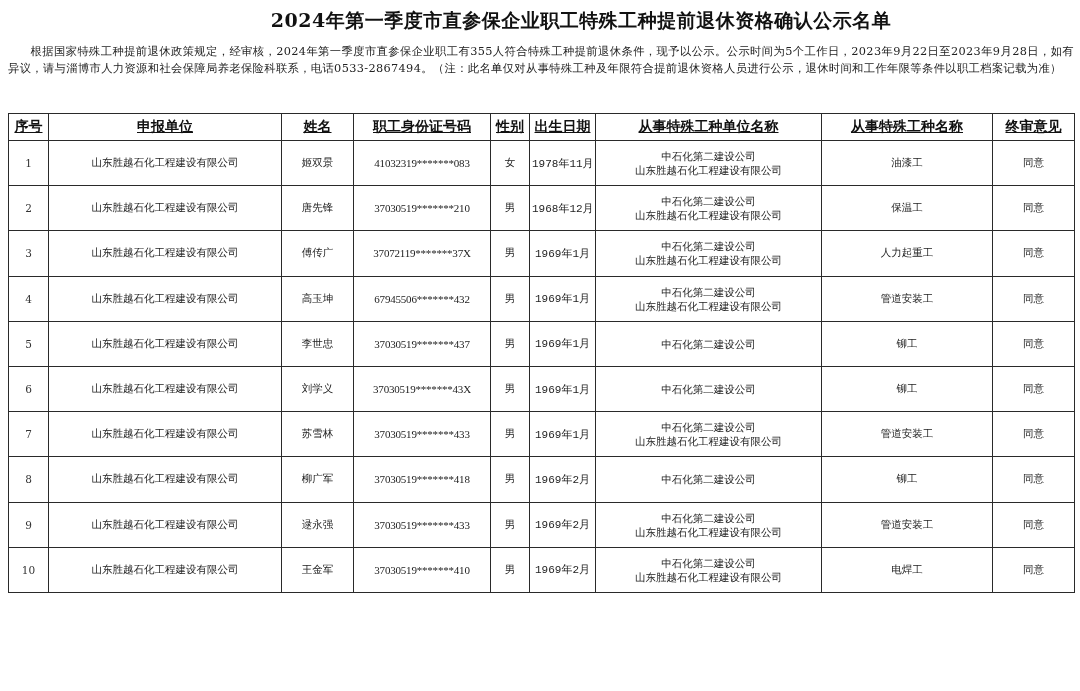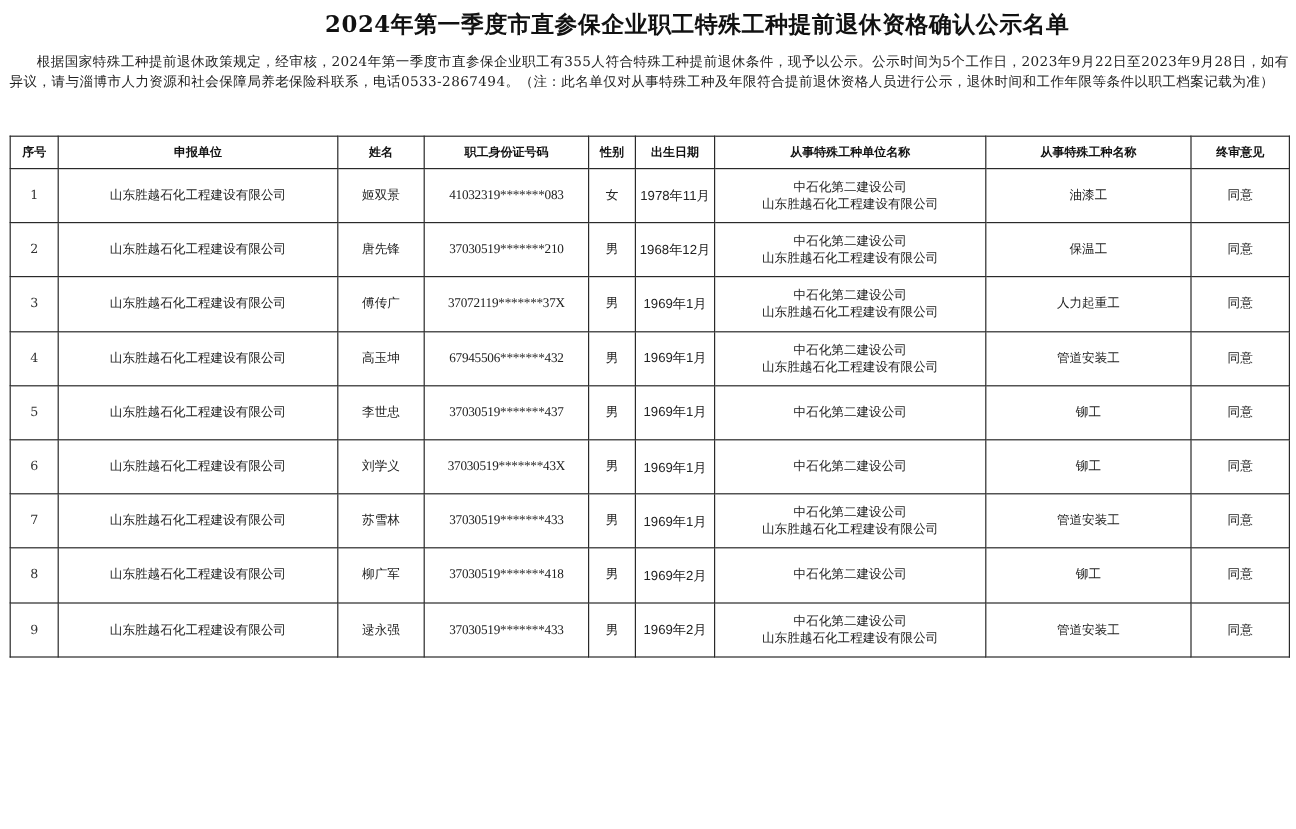--- a/index.html
+++ b/index.html
@@ -53,29 +53,30 @@
     border: 1.3px solid #2a2a2a;
     text-align: center;
     vertical-align: middle;
     padding: 0 2px;
     overflow: hidden;
     white-space: nowrap;
   }
   table.roster th {
     height: 26px;
     font-weight: bold;
-    font-size: 10px;
+    font-size: 14px;
     color: #111;
+    text-decoration: underline;
   }
   table.roster td {
     height: 44.2px;
   }
   td.seq { font-size: 10.5px; color: #333; }
   td.idno { font-family: "Liberation Serif", "DejaVu Serif", serif; font-size: 11px; letter-spacing: -0.2px; }
-  td.dob { font-family: Liberation Sans, sans-serif; font-size: 11px; }
+  td.dob { font-family: Liberation Mono, monospace; font-size: 11px; }
   td.workunit span { display: block; line-height: 14px; }
 </style>
 </head>
 <body>
 
 <div class="page-title">2024年第一季度市直参保企业职工特殊工种提前退休资格确认公示名单</div>
 <div class="intro">根据国家特殊工种提前退休政策规定，经审核，2024年第一季度市直参保企业职工有355人符合特殊工种提前退休条件，现予以公示。公示时间为5个工作日，2023年9月22日至2023年9月28日，如有异议，请与淄博市人力资源和社会保障局养老保险科联系，电话0533-2867494。（注：此名单仅对从事特殊工种及年限符合提前退休资格人员进行公示，退休时间和工作年限等条件以职工档案记载为准）</div>
 
 <table class="roster">
   <colgroup>
@@ -231,16 +232,30 @@
     <td>男</td>
     <td class="dob">1969年2月</td>
     <td class="workunit">
       <span>中石化第二建设公司</span>
       <span>山东胜越石化工程建设有限公司</span>
     </td>
     <td>管道安装工</td>
     <td>同意</td>
   </tr>
 
+  <tr>
+    <td class="seq">10</td>
+    <td>山东胜越石化工程建设有限公司</td>
+    <td>王金军</td>
+    <td class="idno">37030519*******410</td>
+    <td>男</td>
+    <td class="dob">1969年2月</td>
+    <td class="workunit">
+      <span>中石化第二建设公司</span>
+      <span>山东胜越石化工程建设有限公司</span>
+    </td>
+    <td>电焊工</td>
+    <td>同意</td>
+  </tr>
 
 
 </tbody>
 </table>
 
 </body></html>

